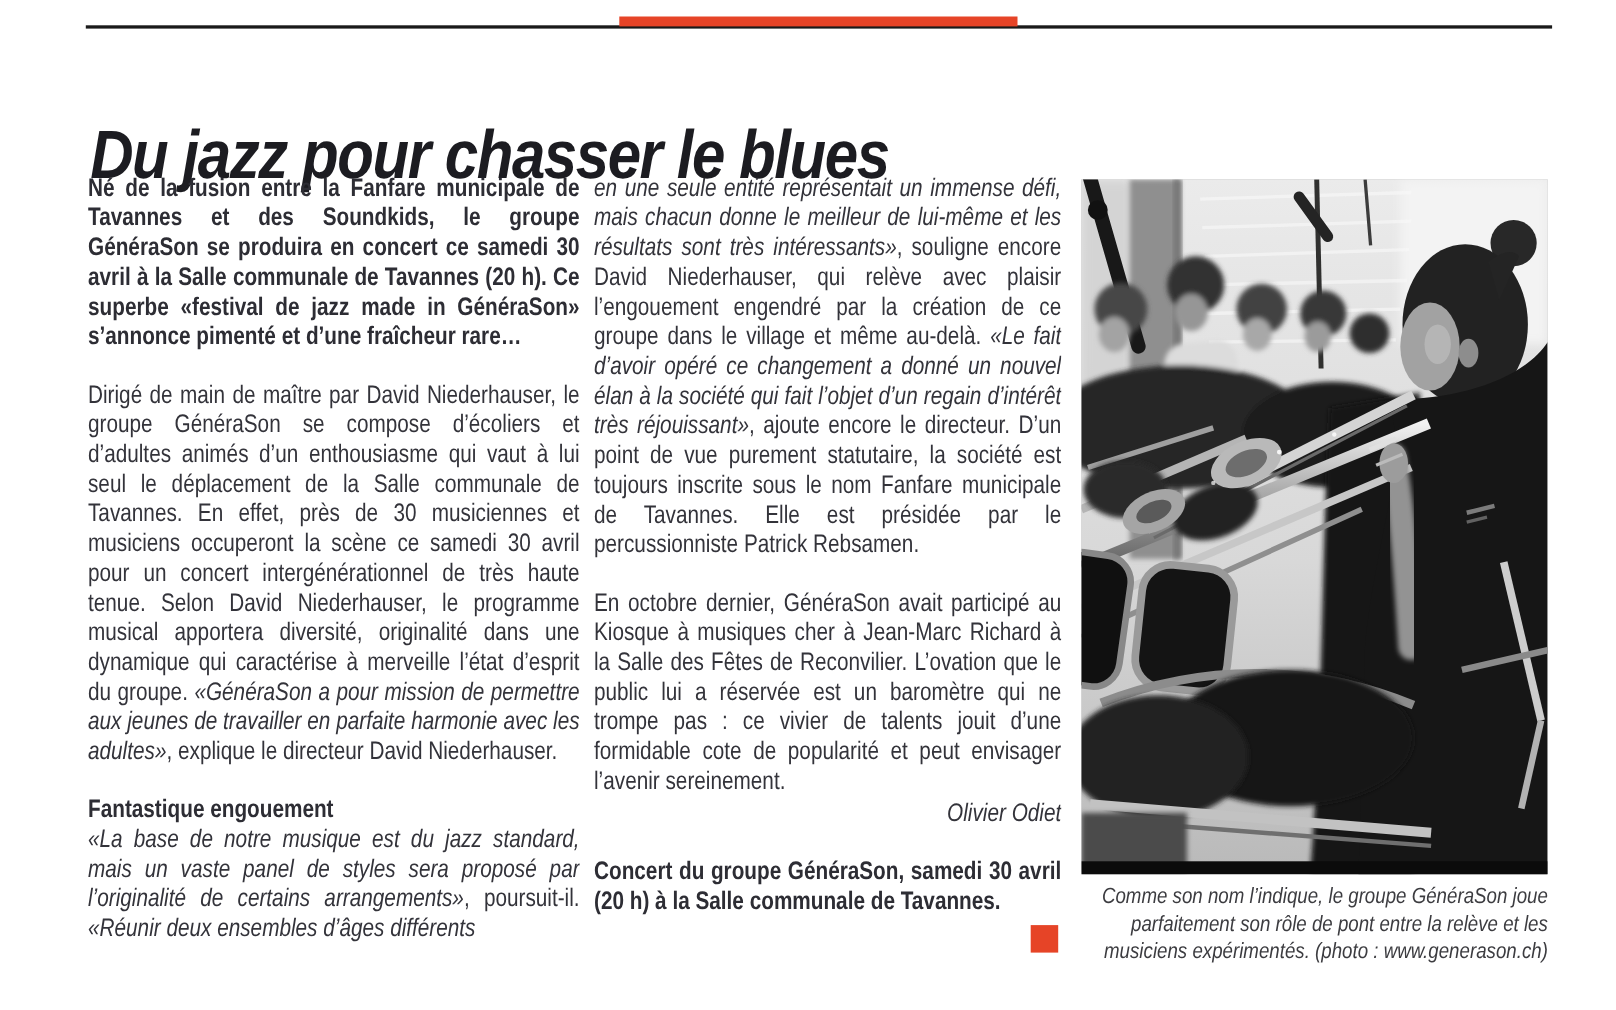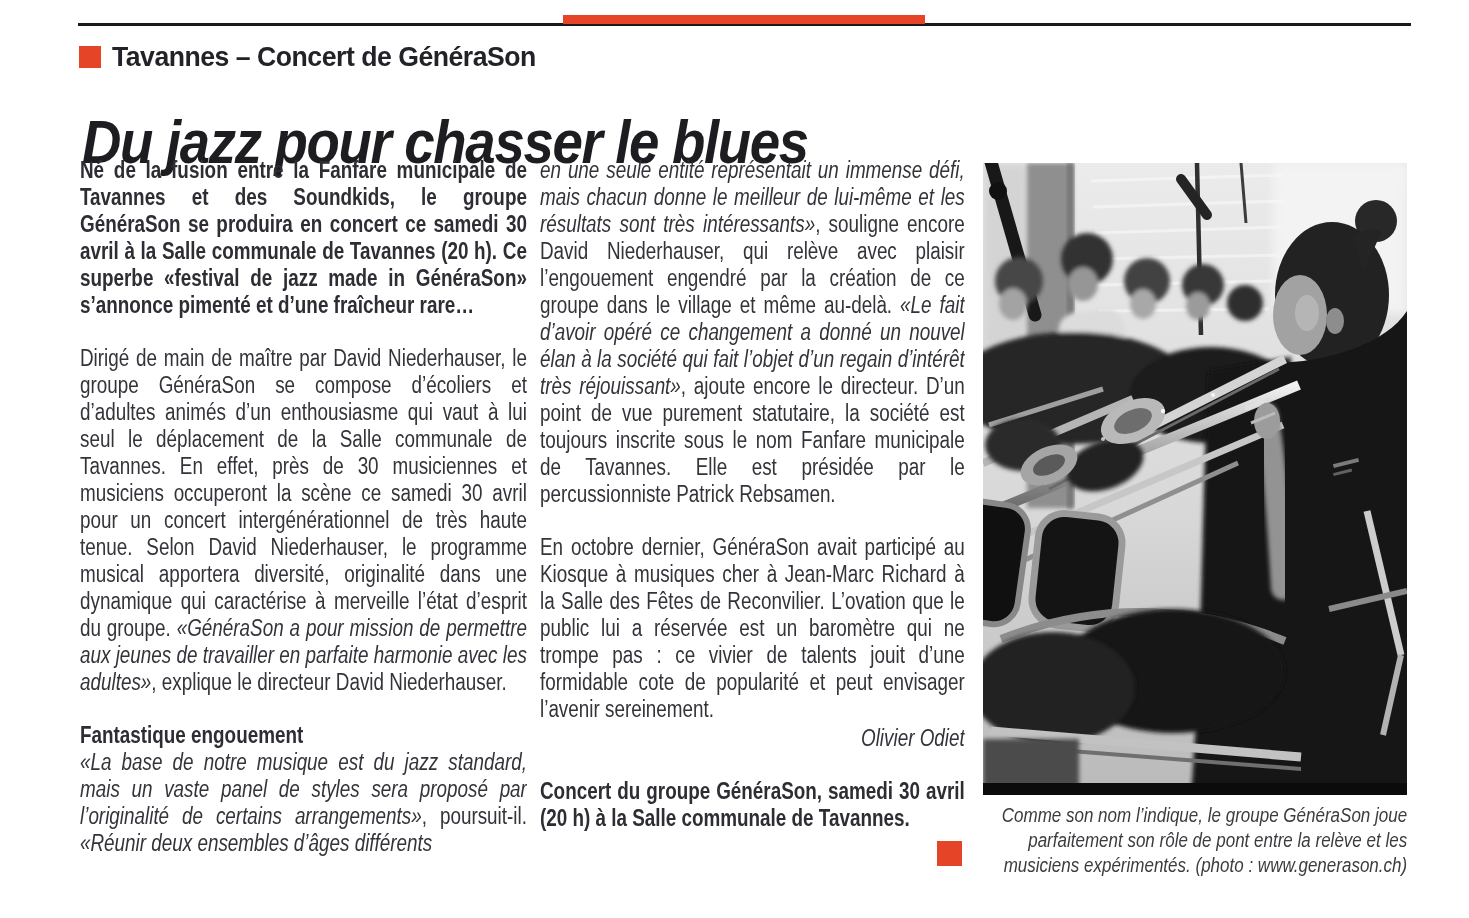--- a/index.html
+++ b/index.html
@@ -62,24 +62,20 @@
   .end-marker{position:absolute;left:937px;top:841px;width:25px;height:25px;}
 </style>
 </head>
 <body>
 
 <div class="page">
 
   <div class="rule-black"></div>
   <div class="rule-red accent" style="background: rgb(230, 68, 39);"></div>
 
-  <div class="kicker">
-    <span class="kicker-square accent" style="background: rgb(230, 68, 39);"></span>
-    <span class="kicker-label">Tavannes – Concert de GénéraSon</span>
-  </div>
 
   <h1 class="headline">Du jazz pour chasser le blues</h1>
 
   <div class="column col-1">
       <p class="para lead"><span>Né de la fusion entre la Fanfare municipale de Tavannes et des Soundkids, le groupe GénéraSon se produira en concert ce samedi 30 avril à la Salle communale de Tavannes (20 h). Ce superbe «festival de jazz made in GénéraSon» s’annonce pimenté et d’une fraîcheur rare…</span></p>
       <p class="para body"><span>Dirigé de main de maître par David Niederhauser, le groupe GénéraSon se compose d’écoliers et d’adultes animés d’un enthousiasme qui vaut à lui seul le déplacement de la Salle communale de Tavannes. En effet, près de 30 musiciennes et musiciens occuperont la scène ce samedi 30 avril pour un concert intergénérationnel de très haute tenue. Selon David Niederhauser, le programme musical apportera diversité, originalité dans une dynamique qui caractérise à merveille l’état d’esprit du groupe. </span><span class="it">«GénéraSon a pour mission de permettre aux jeunes de travailler en parfaite harmonie avec les adultes»</span><span>, explique le directeur David Niederhauser.</span></p>
       <p class="para subhead"><span>Fantastique engouement</span></p>
       <p class="para body"><span class="it">«La base de notre musique est du jazz standard, mais un vaste panel de styles sera proposé par l’originalité de certains arrangements»</span><span>, poursuit-il. </span><span class="it">«Réunir deux ensembles d’âges différents</span></p>
     </div>
   <div class="column col-2">

